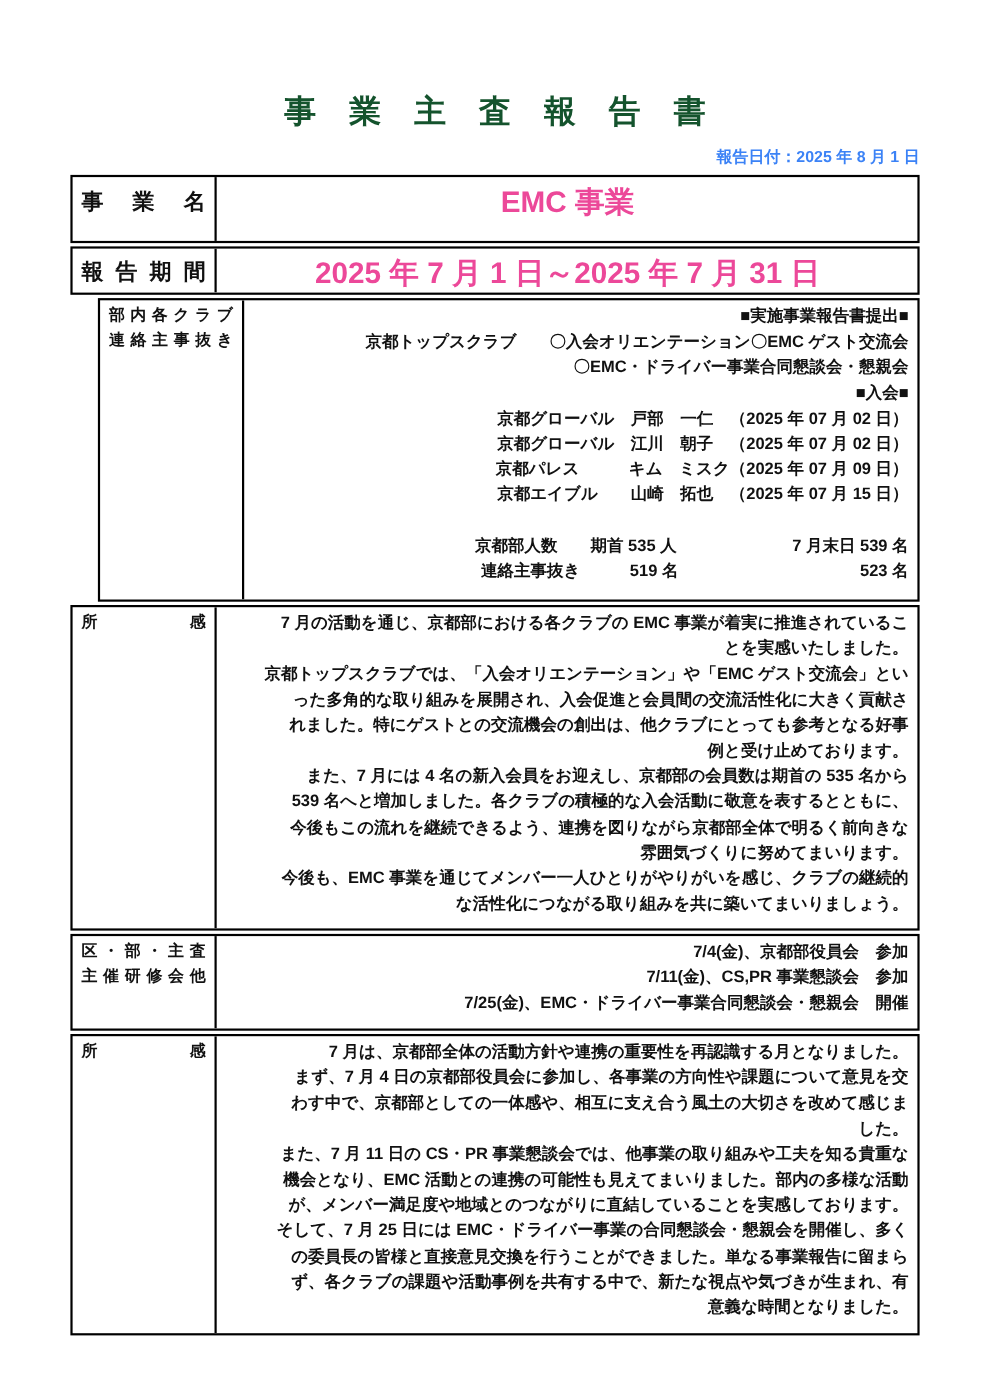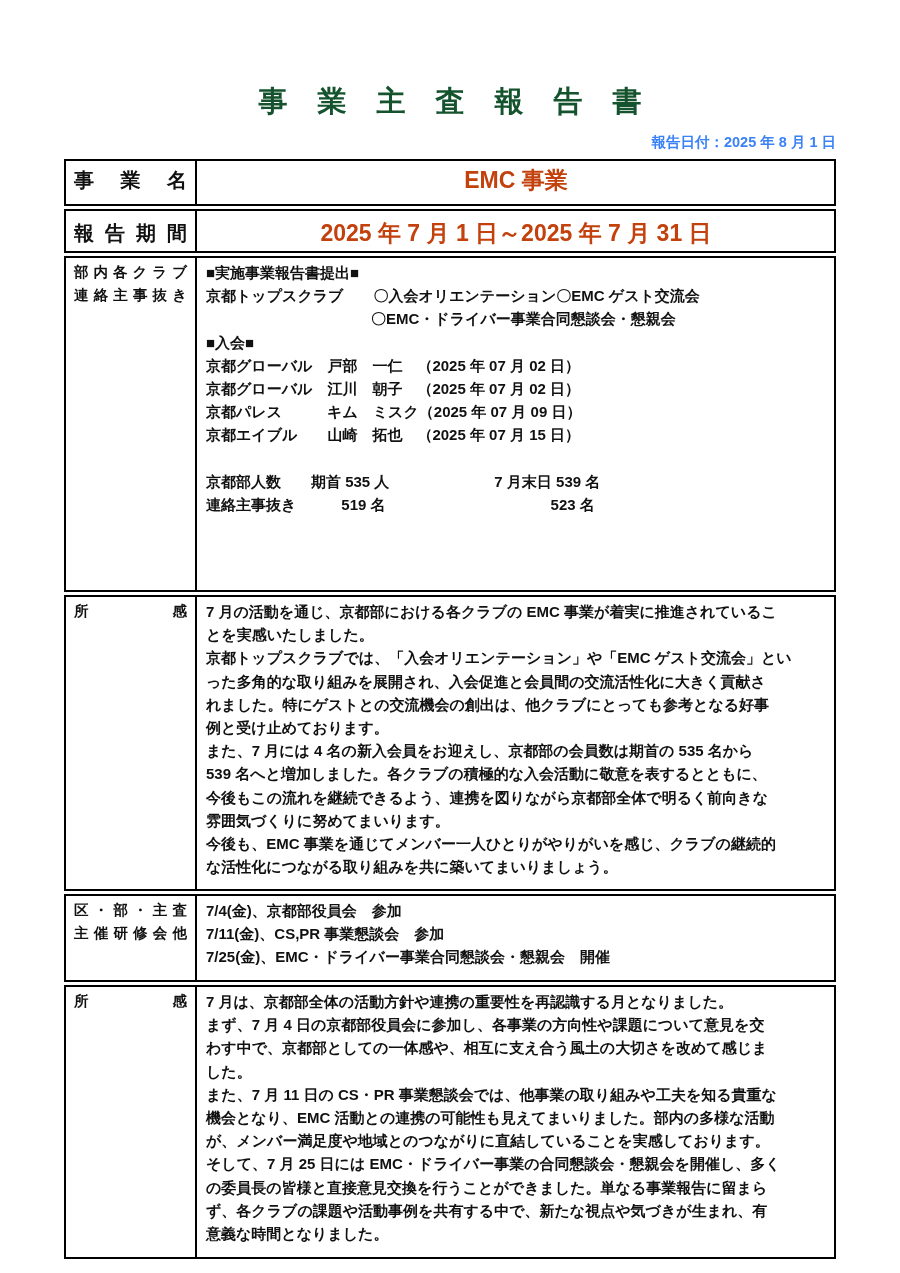--- a/index.html
+++ b/index.html
@@ -62,54 +62,55 @@
     overflow: hidden;
   }
 
   
   .just {
     text-align: justify;
     text-align-last: justify;
   }
 
   
-  .r-name     { height: 47px; align-items: flex-end; }
+  .r-name     { height: 62px; }
   .r-period   { height: 44px; }
   .r-name .tlabel, .r-period .tlabel {
     font-size: 20px; font-weight: bold; color: #111;
   }
   .r-name .tlabel   { line-height: 41px; }
   .r-period .tlabel { line-height: 38px; }
   .r-name .tcontent, .r-period .tcontent {
-    font-size: 23px; font-weight: bold; text-align: center; color: #c2410c;
+    font-size: 27px; font-weight: bold; text-align: center; color: #ec4899;
     white-space: nowrap;
   }
   .r-name .tcontent   { line-height: 41px; }
   .r-period .tcontent { line-height: 38px; }
 
   
-  .r-clubs       { height: 336px; }
+  .r-clubs       { height: 276px; margin-left: 25px; }
   .r-impr1       { height: 296px; }
   .r-meetings    { height: 88px; }
   .r-impr2       { height: 274px; }
 
   .small-label {
     font-size: 14.5px;
     font-weight: bold;
     line-height: 23.2px;
     color: #111;
   }
 
   .body-text {
     font-size: 15px;
     font-weight: bold;
     line-height: 23.2px;
     color: #111;
     white-space: pre-wrap;
     word-break: break-all;
+    text-align: right;
   }
 </style>
 </head>
 <body>
 
 <div class="page">
 
   <div class="doc-title">事業主査報告書</div>
 
   <div class="report-date">報告日付：2025 年 8 月 1 日</div>

